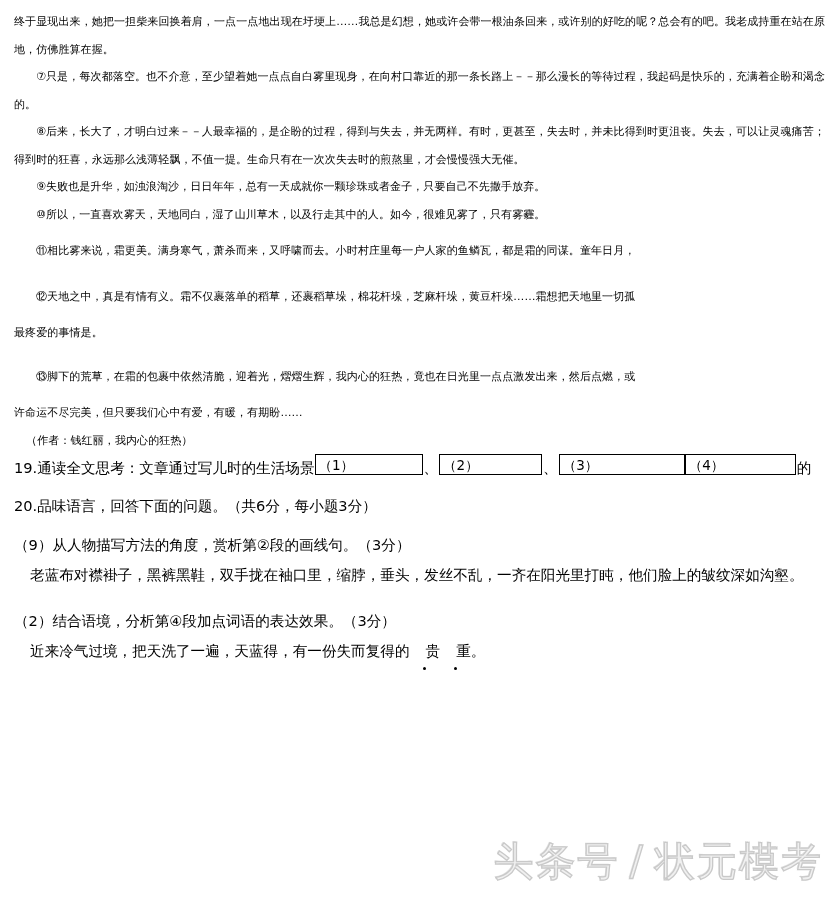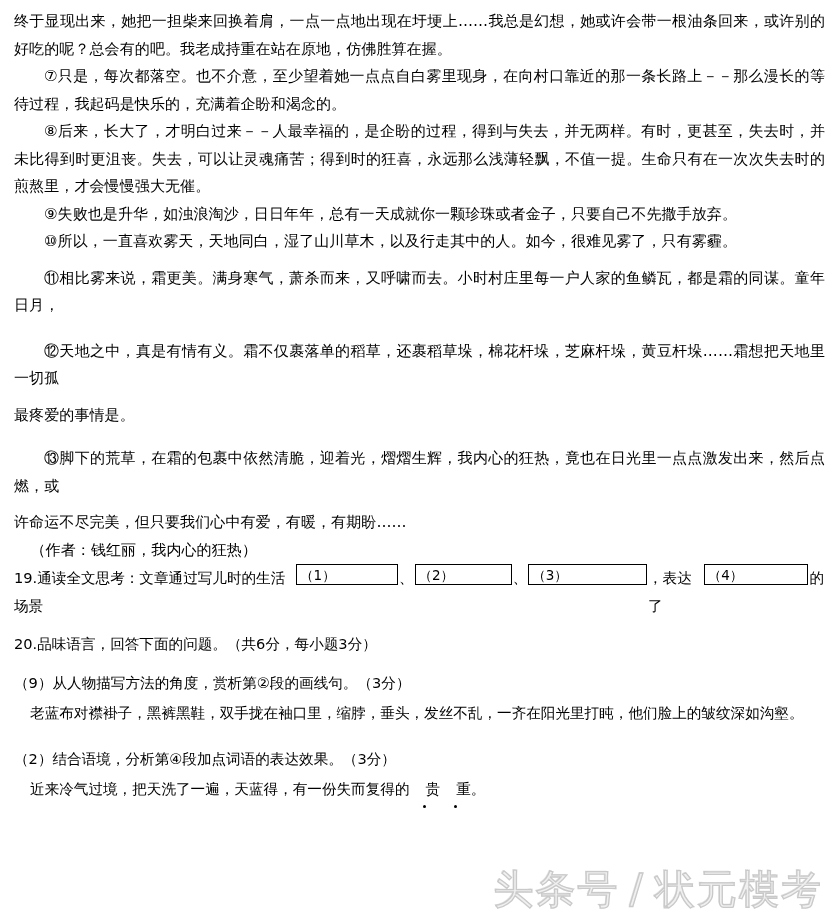--- a/index.html
+++ b/index.html
@@ -20,21 +20,21 @@
   .page {
     position: relative;
     width: 839px;
     height: 912px;
     box-sizing: border-box;
     padding: 8px 14px 0 14px;
   }
 
   
   .para {
-    font-size: 15px;
+    font-size: 11px;
     line-height: 27.5px;
     letter-spacing: 0.1px;
     text-align: justify;
     text-justify: inter-ideograph;
     margin: 0;
     white-space: normal;
   }
   .indent2 { text-indent: 2em; }
   .indent1 { text-indent: 1.1em; }
 
@@ -88,21 +88,21 @@
   .ansbox.b2 { width: 103px; }
   .ansbox.b3 { width: 126px; }
   .ansbox.b4 { width: 111px; }
 
   .sep { padding: 0 1px; }
 
   
   .watermark {
     position: absolute;
     right: 16px;
-    bottom: 0;
+    bottom: 28px;
     font-size: 40px;
     line-height: 46px;
     letter-spacing: 2px;
     color: #f0f0f0;
     font-family: "DejaVu Sans", "Liberation Sans", sans-serif;
     -webkit-text-stroke: 1.3px #c9c9c9;
     text-shadow: 1px 1px 0 #ffffff, -1px -1px 0 #e2e2e2;
     white-space: nowrap;
     user-select: none;
     pointer-events: none;
@@ -143,21 +143,20 @@
 
   <p class="para indent1">（作者：钱红丽，我内心的狂热）</p>
 
   <div class="q-row">
     <span>19.通读全文思考：文章通过写儿时的生活场景</span>
       <span class="ansbox b1">（1）</span>
       <span class="sep">、</span>
       <span class="ansbox b2">（2）</span>
       <span class="sep">、</span>
       <span class="ansbox b3">（3）</span>
-      <span class="sep">，表达了</span>
       <span class="ansbox b4">（4）</span>
       <span class="sep">的</span>
   </div>
 
   <div class="spacer-sm"></div>
 
   <p class="q-line">20.品味语言，回答下面的问题。（共6分，每小题3分）</p>
   <div class="spacer-sm"></div>
   <p class="q-line">（9）从人物描写方法的角度，赏析第②段的画线句。（3分）</p>
   <p class="q-line indent1">老蓝布对襟褂子，黑裤黑鞋，双手拢在袖口里，缩脖，垂头，发丝不乱，一齐在阳光里打盹，他们脸上的皱纹深如沟壑。</p>

